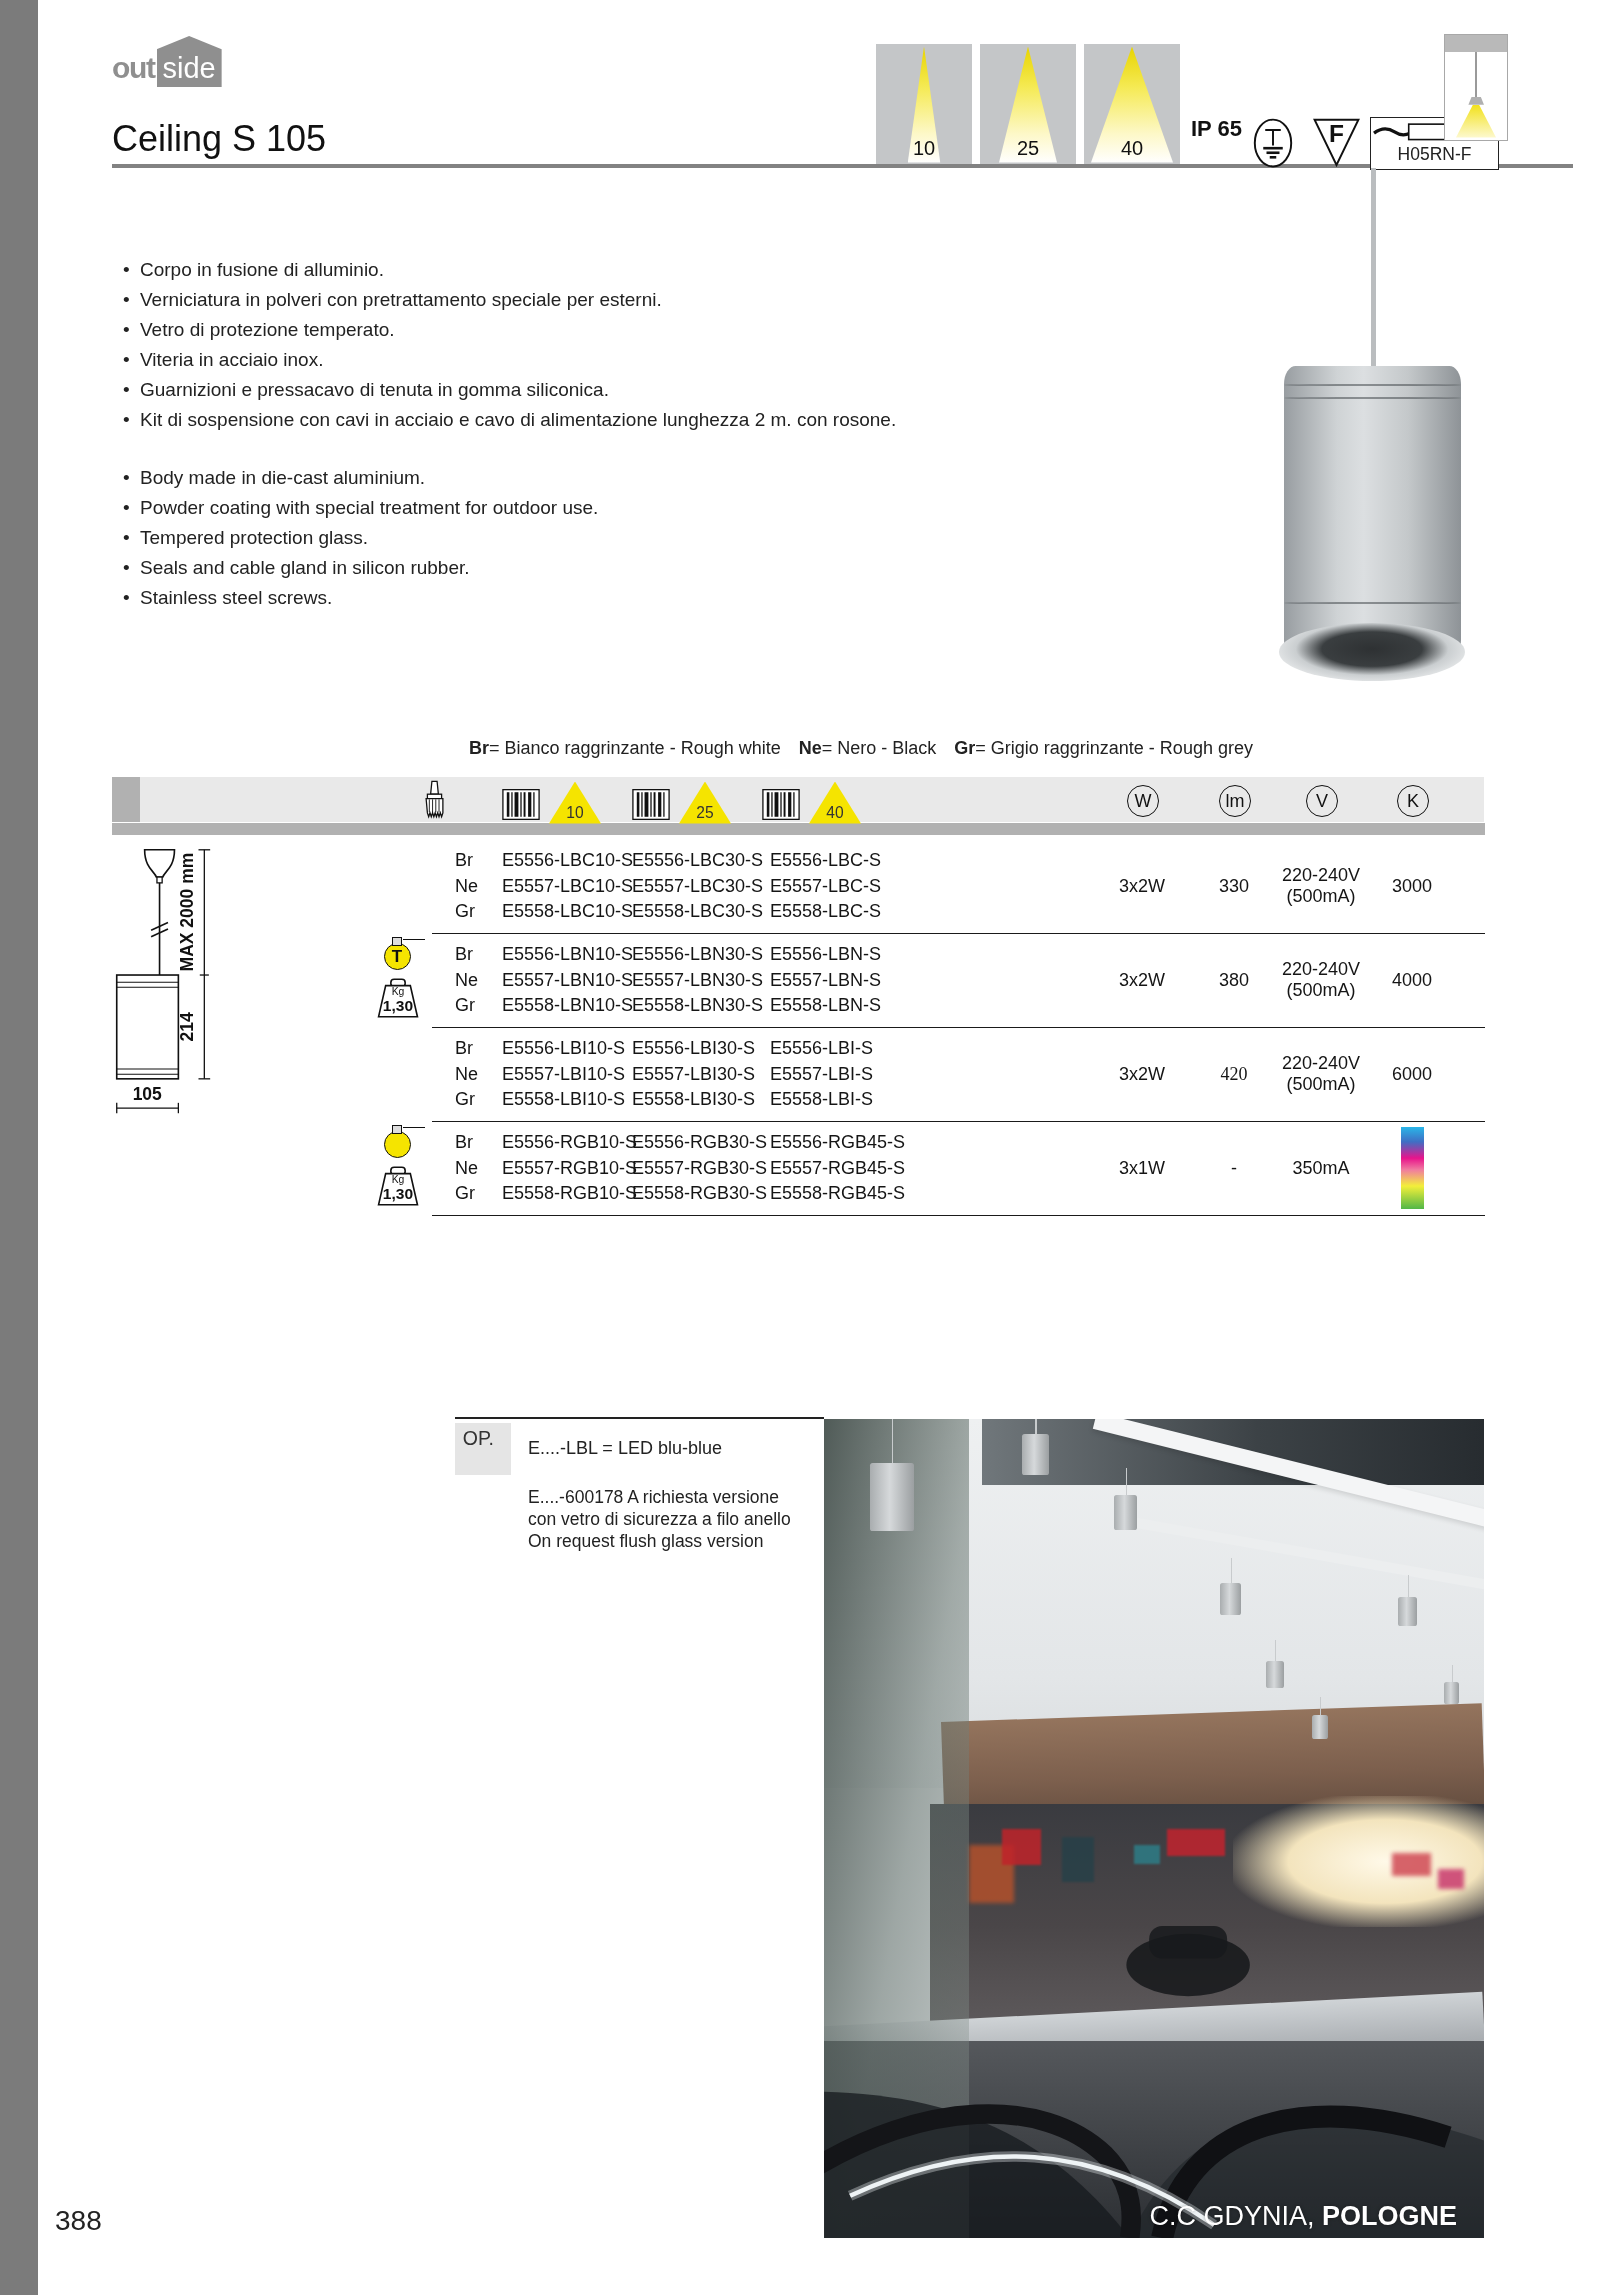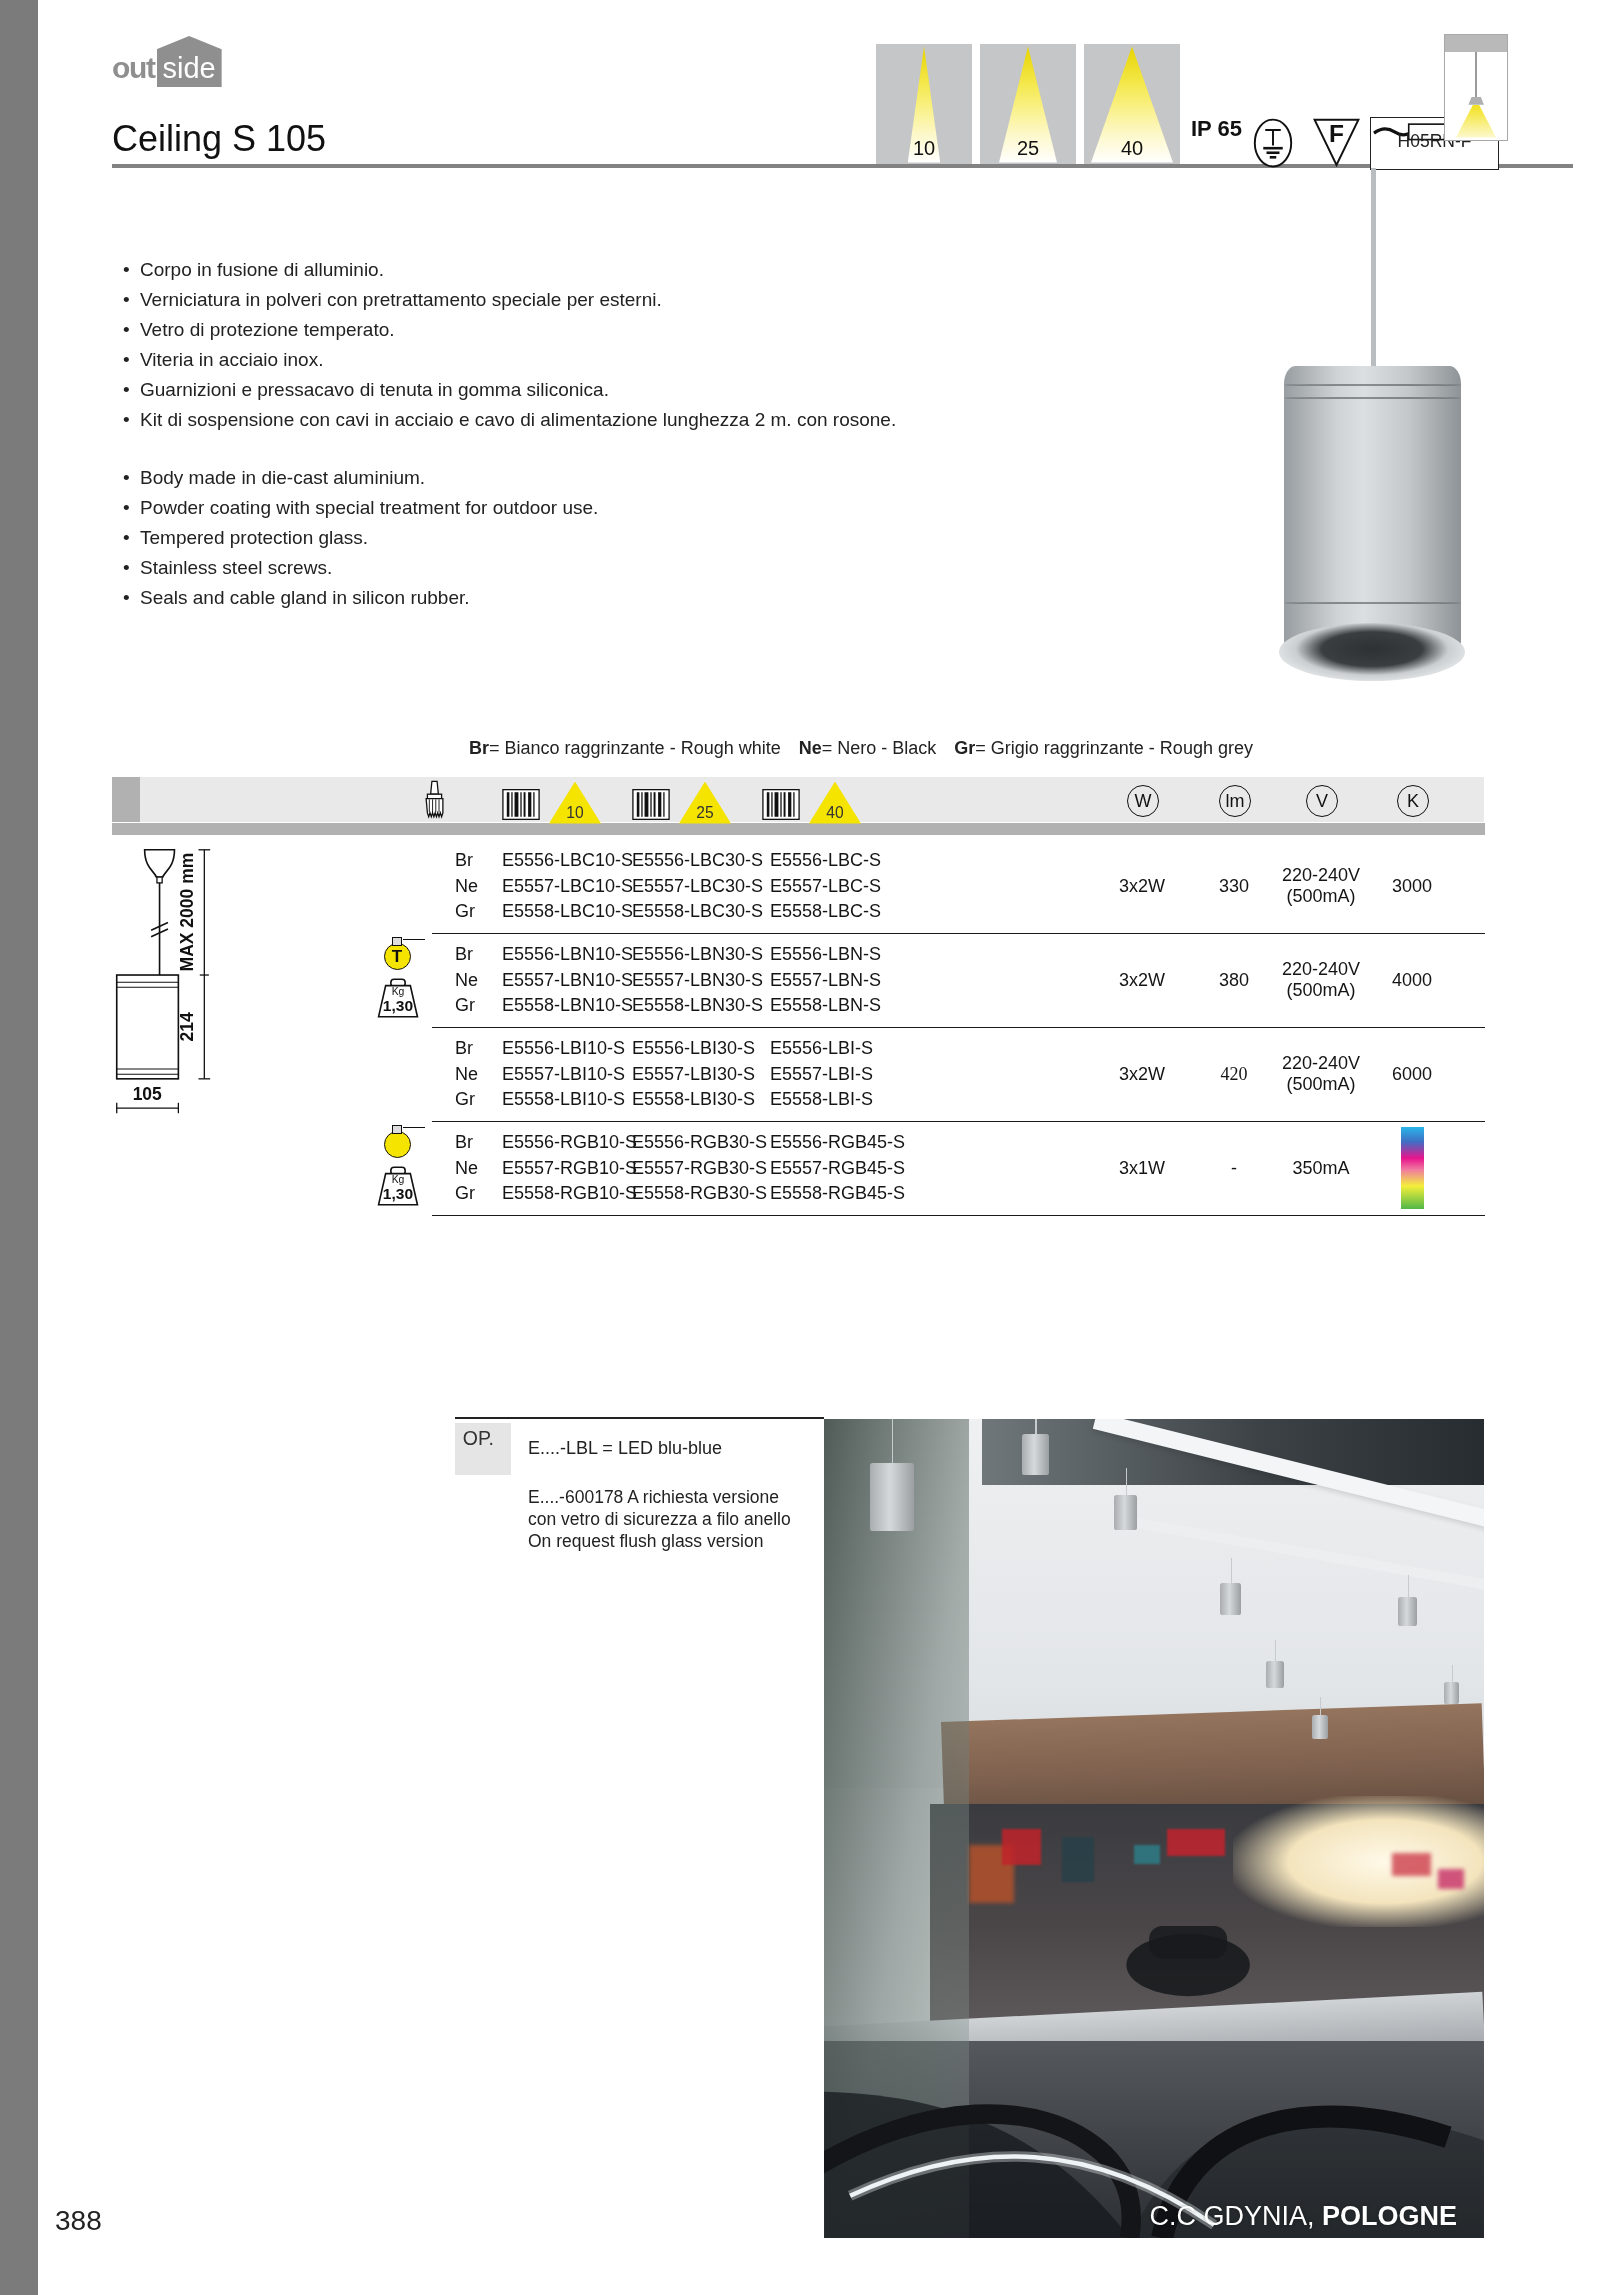--- a/index.html
+++ b/index.html
@@ -21,21 +21,21 @@
   
   .beam-box{position:absolute;width:96px;height:120px;background:#c4c6c8;overflow:hidden;}
   .cone{position:absolute;top:2.6px;left:50%;transform:translateX(-50%);height:116px;
         clip-path:polygon(50% 0,100% 100%,0 100%);
         background:linear-gradient(180deg,#e8d400 0%,#f5ea55 35%,#fdf8c8 75%,#ffffff 100%);}
   .beam-num{position:absolute;bottom:3.9px;width:100%;text-align:center;font-size:20px;color:#111;}
   
   .ip{left:1191px;top:116px;font-size:22px;font-weight:bold;color:#111;}
   .sym{position:absolute;}
   .cablebox{left:1370px;top:117px;width:127px;height:51px;border:1.9px solid #222;background:#fff;}
-  .cablebox .lbl{position:absolute;left:0;bottom:17px;width:100%;text-align:center;font-size:17.5px;color:#222;}
+  .cablebox .lbl{position:absolute;left:0;bottom:4px;width:100%;text-align:center;font-size:17.5px;color:#222;}
   .pend-icon{left:1444px;top:34px;width:62px;height:105px;border:1.3px solid #a8a8a8;background:#fff;}
   
   .f-line{position:relative;font-size:19px;line-height:30px;color:#222;padding-left:17px;}
   .f-line::before{content:"\2022";position:absolute;left:0;top:0;}
   
   .legend{left:469px;top:738px;font-size:18px;color:#222;display:flex;gap:18px;white-space:nowrap;}
   
   .thead-band{left:140px;top:777px;width:1344px;height:45px;background:#e9e9e9;}
   .thead-sq{left:112px;top:777px;width:29px;height:45px;background:#b1b1b1;}
   .thead-bar{left:112px;top:823px;width:1373px;height:11.7px;background:#b1b1b1;}
@@ -162,22 +162,22 @@
       <div class="f-line">Verniciatura in polveri con pretrattamento speciale per esterni.</div>
       <div class="f-line">Vetro di protezione temperato.</div>
       <div class="f-line">Viteria in acciaio inox.</div>
       <div class="f-line">Guarnizioni e pressacavo di tenuta in gomma siliconica.</div>
       <div class="f-line">Kit di sospensione con cavi in acciaio e cavo di alimentazione lunghezza 2 m. con rosone.</div>
     </div>
   <div class="abs" style="left:123px;top:463px;" id="features-en">
       <div class="f-line">Body made in die-cast aluminium.</div>
       <div class="f-line">Powder coating with special treatment for outdoor use.</div>
       <div class="f-line">Tempered protection glass.</div>
+      <div class="f-line">Seals and cable gland in silicon rubber.</div>
       <div class="f-line">Stainless steel screws.</div>
-      <div class="f-line">Seals and cable gland in silicon rubber.</div>
     </div>
 
   <div class="abs legend" id="legend">
       <span><b>Br</b>= Bianco raggrinzante - Rough white</span>
       <span><b>Ne</b>= Nero - Black</span>
       <span><b>Gr</b>= Grigio raggrinzante - Rough grey</span>
     </div>
 
   <div class="abs thead-sq"></div>
   <div class="abs thead-band"></div>

